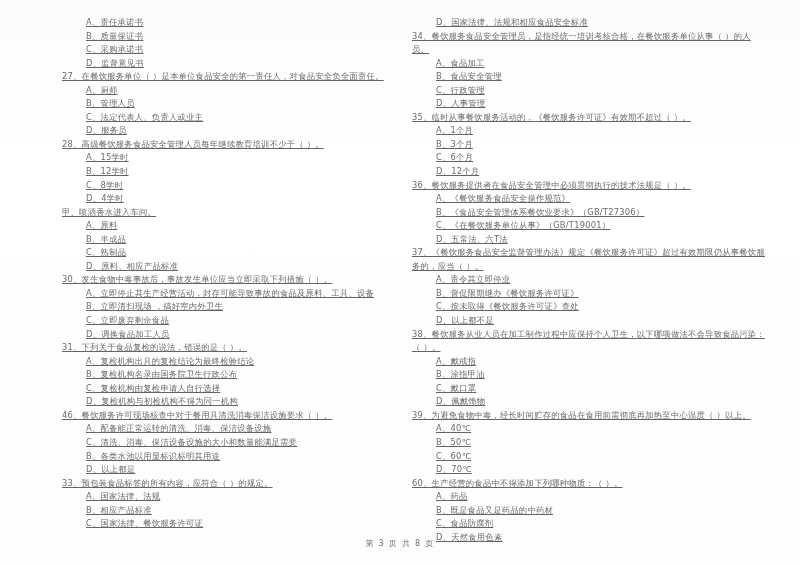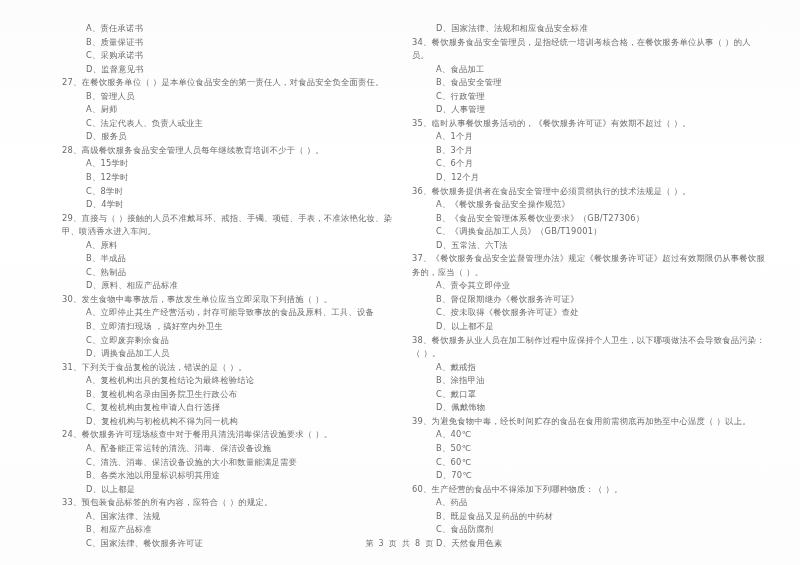--- a/index.html
+++ b/index.html
@@ -30,25 +30,26 @@
     content: "";
     position: absolute;
     inset: 0;
     background: linear-gradient(180deg, rgba(252,252,252,1) 0%, rgba(255,255,255,1) 30%, rgba(253,253,253,1) 100%);
     pointer-events: none;
     z-index: 0;
   }
 
   .columns {
     position: absolute;
-    top: 22px;
+    top: 16px;
     left: 0;
     width: 800px;
     display: flex;
     z-index: 1;
+    text-decoration: underline;
   }
 
   .col {
     width: 400px;
     box-sizing: border-box;
   }
   .col-left  { padding-left: 62px; padding-right: 8px; }
   .col-right { padding-left: 12px; padding-right: 18px; }
 
   .q-block { margin: 0 0 0 0; }
@@ -94,36 +95,35 @@
 
       <div class="q-block">
         <div class="q-opt">A、责任承诺书</div>
         <div class="q-opt">B、质量保证书</div>
         <div class="q-opt">C、采购承诺书</div>
         <div class="q-opt">D、监督意见书</div>
       </div>
 
       <div class="q-block">
         <div class="q-stem">27、在餐饮服务单位（     ）是本单位食品安全的第一责任人，对食品安全负全面责任。</div>
+        <div class="q-opt">A、厨师</div>
         <div class="q-opt">B、管理人员</div>
-        <div class="q-opt">A、厨师</div>
         <div class="q-opt">C、法定代表人、负责人或业主</div>
         <div class="q-opt">D、服务员</div>
       </div>
 
       <div class="q-block">
         <div class="q-stem">28、高级餐饮服务食品安全管理人员每年继续教育培训不少于（     ）。</div>
         <div class="q-opt">A、15学时</div>
         <div class="q-opt">B、12学时</div>
         <div class="q-opt">C、8学时</div>
         <div class="q-opt">D、4学时</div>
       </div>
 
       <div class="q-block">
-        <div class="q-stem">29、直接与（     ）接触的人员不准戴耳环、戒指、手镯、项链、手表，不准浓艳化妆、染</div>
         <div class="q-cont">甲、喷洒香水进入车间。</div>
         <div class="q-opt">A、原料</div>
         <div class="q-opt">B、半成品</div>
         <div class="q-opt">C、熟制品</div>
         <div class="q-opt">D、原料、相应产品标准</div>
       </div>
 
       <div class="q-block">
         <div class="q-stem">30、发生食物中毒事故后，事故发生单位应当立即采取下列措施（     ）。</div>
         <div class="q-opt">A、立即停止其生产经营活动，封存可能导致事故的食品及原料、工具、设备</div>
@@ -134,21 +134,21 @@
 
       <div class="q-block">
         <div class="q-stem">31、下列关于食品复检的说法，错误的是（     ）。</div>
         <div class="q-opt">A、复检机构出具的复检结论为最终检验结论</div>
         <div class="q-opt">B、复检机构名录由国务院卫生行政公布</div>
         <div class="q-opt">C、复检机构由复检申请人自行选择</div>
         <div class="q-opt">D、复检机构与初检机构不得为同一机构</div>
       </div>
 
       <div class="q-block">
-        <div class="q-stem">24、餐饮服务许可现场核查中对于餐用具清洗消毒保洁设施要求（     ）。</div>
+        <div class="q-stem">46、餐饮服务许可现场核查中对于餐用具清洗消毒保洁设施要求（     ）。</div>
         <div class="q-opt">A、配备能正常运转的清洗、消毒、保洁设备设施</div>
         <div class="q-opt">C、清洗、消毒、保洁设备设施的大小和数量能满足需要</div>
         <div class="q-opt">B、各类水池以用显标识标明其用途</div>
         <div class="q-opt">D、以上都是</div>
       </div>
 
       <div class="q-block">
         <div class="q-stem">33、预包装食品标签的所有内容，应符合（     ）的规定。</div>
         <div class="q-opt">A、国家法律、法规</div>
         <div class="q-opt">B、相应产品标准</div>
@@ -177,21 +177,21 @@
         <div class="q-opt">A、1个月</div>
         <div class="q-opt">B、3个月</div>
         <div class="q-opt">C、6个月</div>
         <div class="q-opt">D、12个月</div>
       </div>
 
       <div class="q-block">
         <div class="q-stem">36、餐饮服务提供者在食品安全管理中必须贯彻执行的技术法规是（     ）。</div>
         <div class="q-opt">A、《餐饮服务食品安全操作规范》</div>
         <div class="q-opt">B、《食品安全管理体系餐饮业要求》（GB/T27306）</div>
-        <div class="q-opt">C、《调换食品加工人员》（GB/T19001）</div>
+        <div class="q-opt">C、《在餐饮服务单位从事》（GB/T19001）</div>
         <div class="q-opt">D、五常法、六T法</div>
       </div>
 
       <div class="q-block">
         <div class="q-stem">37、《餐饮服务食品安全监督管理办法》规定《餐饮服务许可证》超过有效期限仍从事餐饮服</div>
         <div class="q-cont">务的，应当（     ）。</div>
         <div class="q-opt">A、责令其立即停业</div>
         <div class="q-opt">B、督促限期继办《餐饮服务许可证》</div>
         <div class="q-opt">C、按未取得《餐饮服务许可证》查处</div>
         <div class="q-opt">D、以上都不是</div>

